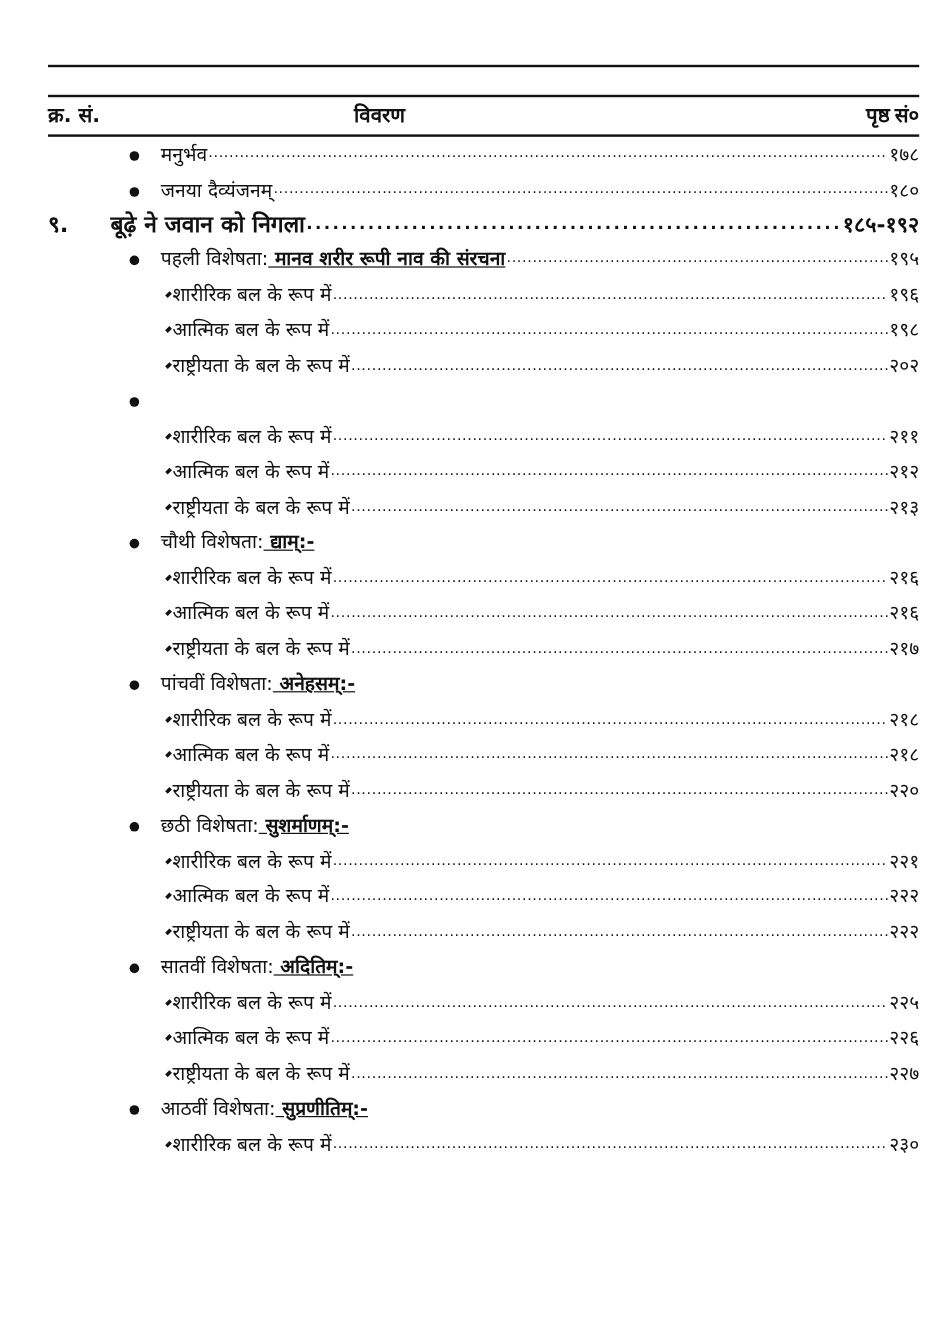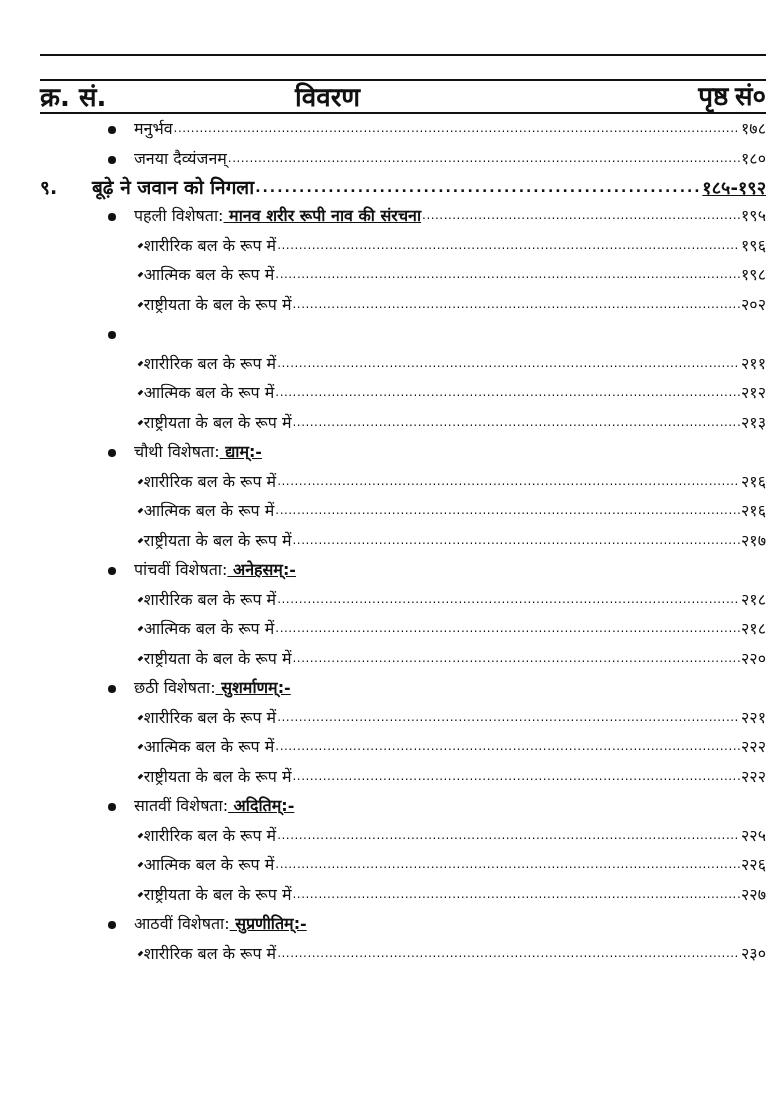--- a/index.html
+++ b/index.html
@@ -2,39 +2,39 @@
 <html><head>
 <meta charset="utf-8">
 <style>
   html, body { margin: 0; padding: 0; background: #ffffff; }
   body { width: 780px; height: 1108px; position: relative; overflow: hidden; color: #111; font-family: "DejaVu Sans", "Liberation Sans", sans-serif; }
   .page { position: absolute; left: 40px; top: 0; width: 726px; }
   .rule { position: absolute; left: 0; width: 726px; background: #111; }
   .rule.r1 { top: 54px; height: 2px; }
   .rule.r2 { top: 79px; height: 2px; }
   .rule.r3 { top: 112px; height: 2px; }
-  .header { position: absolute; top: 82px; left: 0; width: 726px; height: 30px; font-weight: bold; font-size: 26px; line-height: 30px; }
+  .header { position: absolute; top: 82px; left: 0; width: 726px; height: 30px; font-weight: bold; font-size: 17px; line-height: 30px; }
   .header .col-no { position: absolute; left: 0; }
   .header .col-desc { position: absolute; left: 255px; }
   .header .col-page { position: absolute; right: 0; font-family: Liberation Serif, serif; }
   .list { position: absolute; top: 114px; left: 0; width: 726px; }
   .row { position: relative; height: 29.5px; line-height: 29.5px; font-size: 16px; display: flex; align-items: baseline; white-space: nowrap; }
   .row.chapter { font-weight: bold; font-size: 19px; height: 28px; line-height: 28px; }
   .row .num { width: 52px; flex: 0 0 52px; }
   .row .bullet { position: absolute; left: 68px; top: 12px; width: 8px; height: 8px; background: #111; border-radius: 50%; }
-  .row.l1 { padding-left: 94px; }
+  .row.l1 { padding-left: 94px; align-items: center; }
   .row.l2 { padding-left: 99px; }
   .row .diamond { display: inline-block; width: 5px; height: 5px; background: #111; transform: rotate(45deg); margin-right: 2px; position: relative; top: -3px; }
   .row .label { flex: 0 0 auto; }
   .row .label b { font-weight: bold; text-decoration: underline; }
   .row .dots { flex: 1 1 auto; overflow: hidden; margin: 0 1px; position: relative; top: -2px; }
   .row .dots::before { content: "................................................................................................................................................................................................"; letter-spacing: 0.5px; font-size: 12px; }
   .row.chapter .dots::before { font-size: 14px; letter-spacing: 2px; }
   .row .pg { flex: 0 0 auto; text-align: right; }
-  .row.chapter .pg { font-size: 18px; text-decoration: underline; }
+  .row.chapter .pg { font-size: 18px; }
 </style>
 </head>
 <body>
 
 <div class="page">
   <div class="rule r1"></div>
   <div class="rule r2"></div>
   <div class="header">
     <span class="col-no">क्र. सं.</span>
     <span class="col-desc">विवरण</span>

